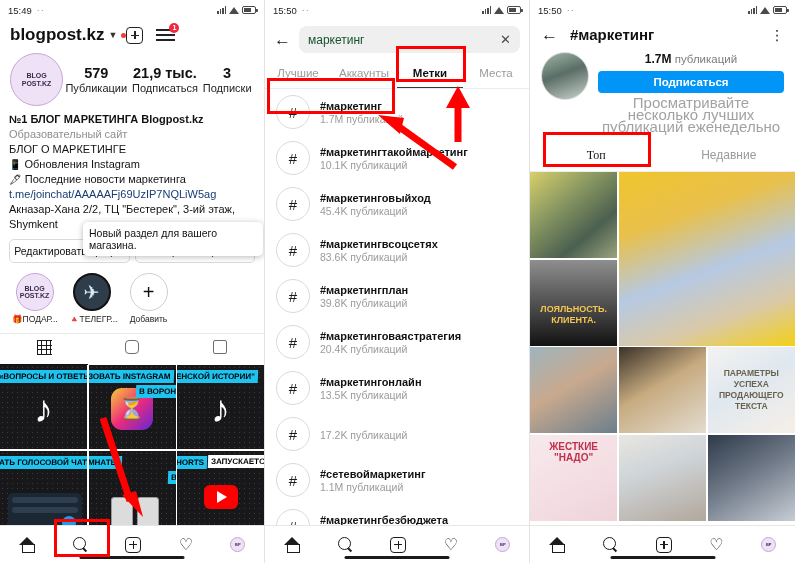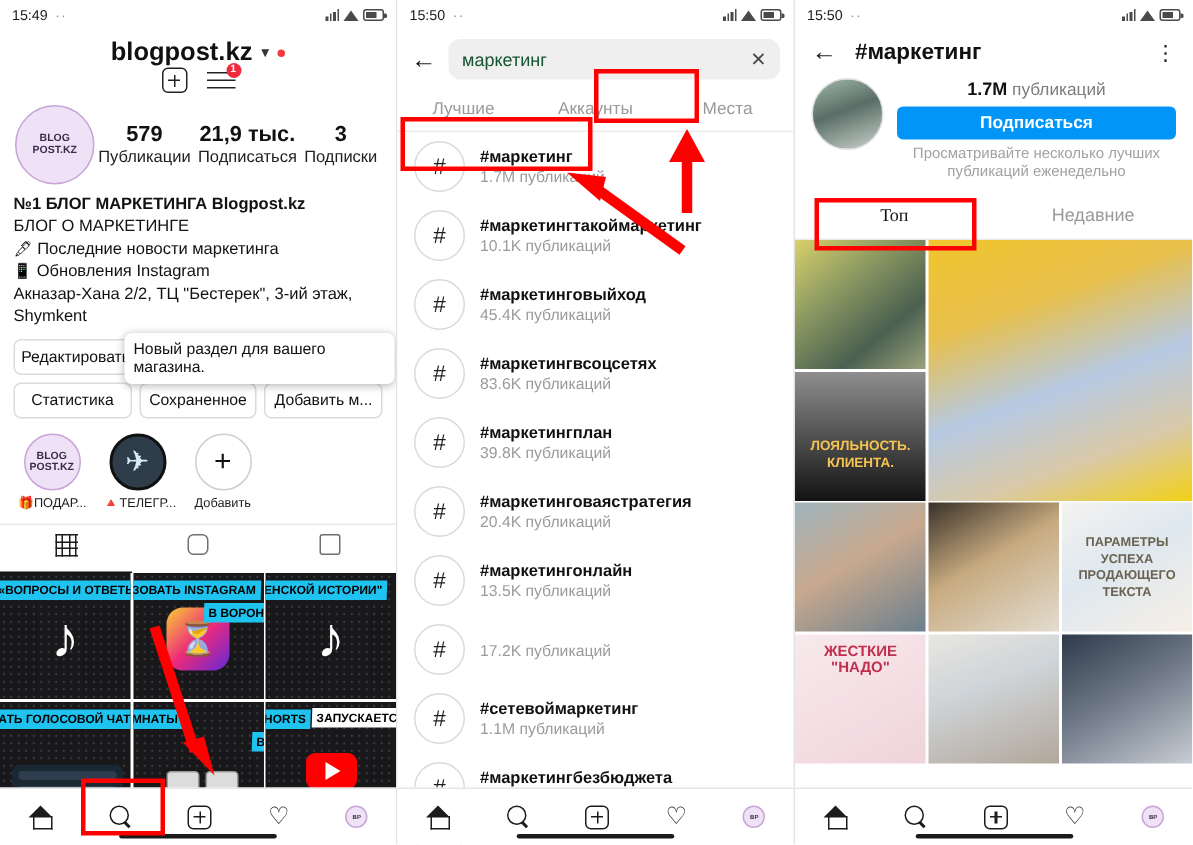--- a/index.html
+++ b/index.html
@@ -51,21 +51,20 @@
   }
   .ico-batt:after{
     content:''; position:absolute; right:-3px; top:2px;
     width:2px; height:3px; background:#4a4a4a; border-radius:0 1px 1px 0;
   }
 
   
   .prof-head {
     display: flex; align-items: center; 
     padding: 5px 10px 6px 10px;
-    flex-direction: column;
   }
   .prof-name-wrap { display: flex; align-items: center; gap: 4px; }
   .prof-name { font-size: 17px; font-weight: bold; color: #111; }
   .chev { font-size: 9px; color: #333; }
   .dot-red { width: 5px; height: 5px; border-radius: 50%; background:#f43a3a; }
   .head-acts { display: flex; align-items: center; gap: 13px; }
   .plusbox {
     width: 17px; height: 17px; border: 1.4px solid #222; border-radius: 4px;
     position: relative;
   }
@@ -276,21 +275,21 @@
     background: linear-gradient(160deg,#9fb8a8 0%, #5a6d66 45%, #c9d3cc 100%);
     border:1px solid #ddd;
   }
   .tag-right { flex:1; text-align:center; }
   .tag-count { font-size:11.5px; color:#7d7d7d; }
   .tag-count b { color:#111; font-size:12px; }
   .follow-btn {
     margin-top:5px; background:#0095f6; color:#fff; border-radius:4px;
     font-size:11.5px; font-weight:bold; padding:5px 0; text-align:center;
   }
-  .tag-desc { font-size:10px; color:#a2a2a2; margin-top:4px; line-height:12px; }
+  .tag-desc { font-size:15px; color:#a2a2a2; margin-top:4px; line-height:12px; }
   .tag-tabs { display:flex; margin-top:8px; border-bottom:1px solid #ececec; }
   .tt { flex:1; text-align:center; font-size:12px; padding:7px 0 8px 0; color:#9a9a9a; }
   .tt.active { color:#111;font-family:Liberation Serif, serif; }
   .mosaic { display:grid; grid-template-columns:repeat(3,1fr); gap:1.5px; }
   .m { position:relative; overflow:hidden; background:#222; height:86px; }
   .m.tall { grid-row: span 2; height:173.5px; }
   .capbar {
     position:absolute; left:0; right:0; bottom:20px; text-align:center;
     color:#f5c451; font-size:9px; font-weight:bold; line-height:11px;
   }
@@ -362,34 +361,31 @@
         </div>
         <div class="stat">
           <div class="num">3</div>
           <div class="lbl">Подписки</div>
         </div>
       </div>
     </div>
 
     <div class="bio">
       <div class="b1">№1 БЛОГ МАРКЕТИНГА Blogpost.kz</div>
+      <div class="b2">Образовательный сайт</div>
       <div class="b3">БЛОГ О МАРКЕТИНГЕ</div>
+      <div><span class="emoji">📱</span> <span>Обновления Instagram</span></div>
       <div><span class="emoji">🖋</span> <span>Последние новости маркетинга</span></div>
-      <div><span class="emoji">📱</span> <span>Обновления Instagram</span></div>
+      <div class="link">t.me/joinchat/AAAAAFj69UzIP7NQLiW5ag</div>
       <div>Акназар-Хана 2/2, ТЦ "Бестерек", 3-ий этаж, Shymkent</div>
     </div>
 
     <div class="btnrow">
       <div class="obtn">Редактировать проф...</div>
       <div class="obtn">Промоакц..и</div>
-    </div>
-    <div class="btnrow" style="padding-top:5px">
-      <div class="obtn">Статистика</div>
-      <div class="obtn">Сохраненное</div>
-      <div class="obtn">Добавить м...</div>
     </div>
 
     <div class="tooltip">Новый раздел для вашего магазина.</div>
 
     <div class="highlights">
       <div class="hl">
         <div class="hl-circ hl-1">
           <div class="avatar-txt">BLOG<br>POST.KZ</div>
         </div>
         <div class="hl-lbl"><span>🎁</span><span>ПОДАР...</span></div>
@@ -499,20 +495,21 @@
       <span class="back-arrow">←</span>
       <div class="srch-box">
         <span class="srch-val">маркетинг</span>
         <span class="srch-x">✕</span>
       </div>
     </div>
 
     <div class="srch-tabs">
       <div class="st">Лучшие</div>
       <div class="st">Аккаунты</div>
+      <div class="st active">Метки</div>
       <div class="st">Места</div>
     </div>
 
     <div class="tag-list">
       <div class="tag-row">
         <div class="tag-circ">#</div>
         <div>
           <div class="tag-name">#маркетинг</div>
           <div class="tag-sub">1.7M публикаций</div>
         </div>

